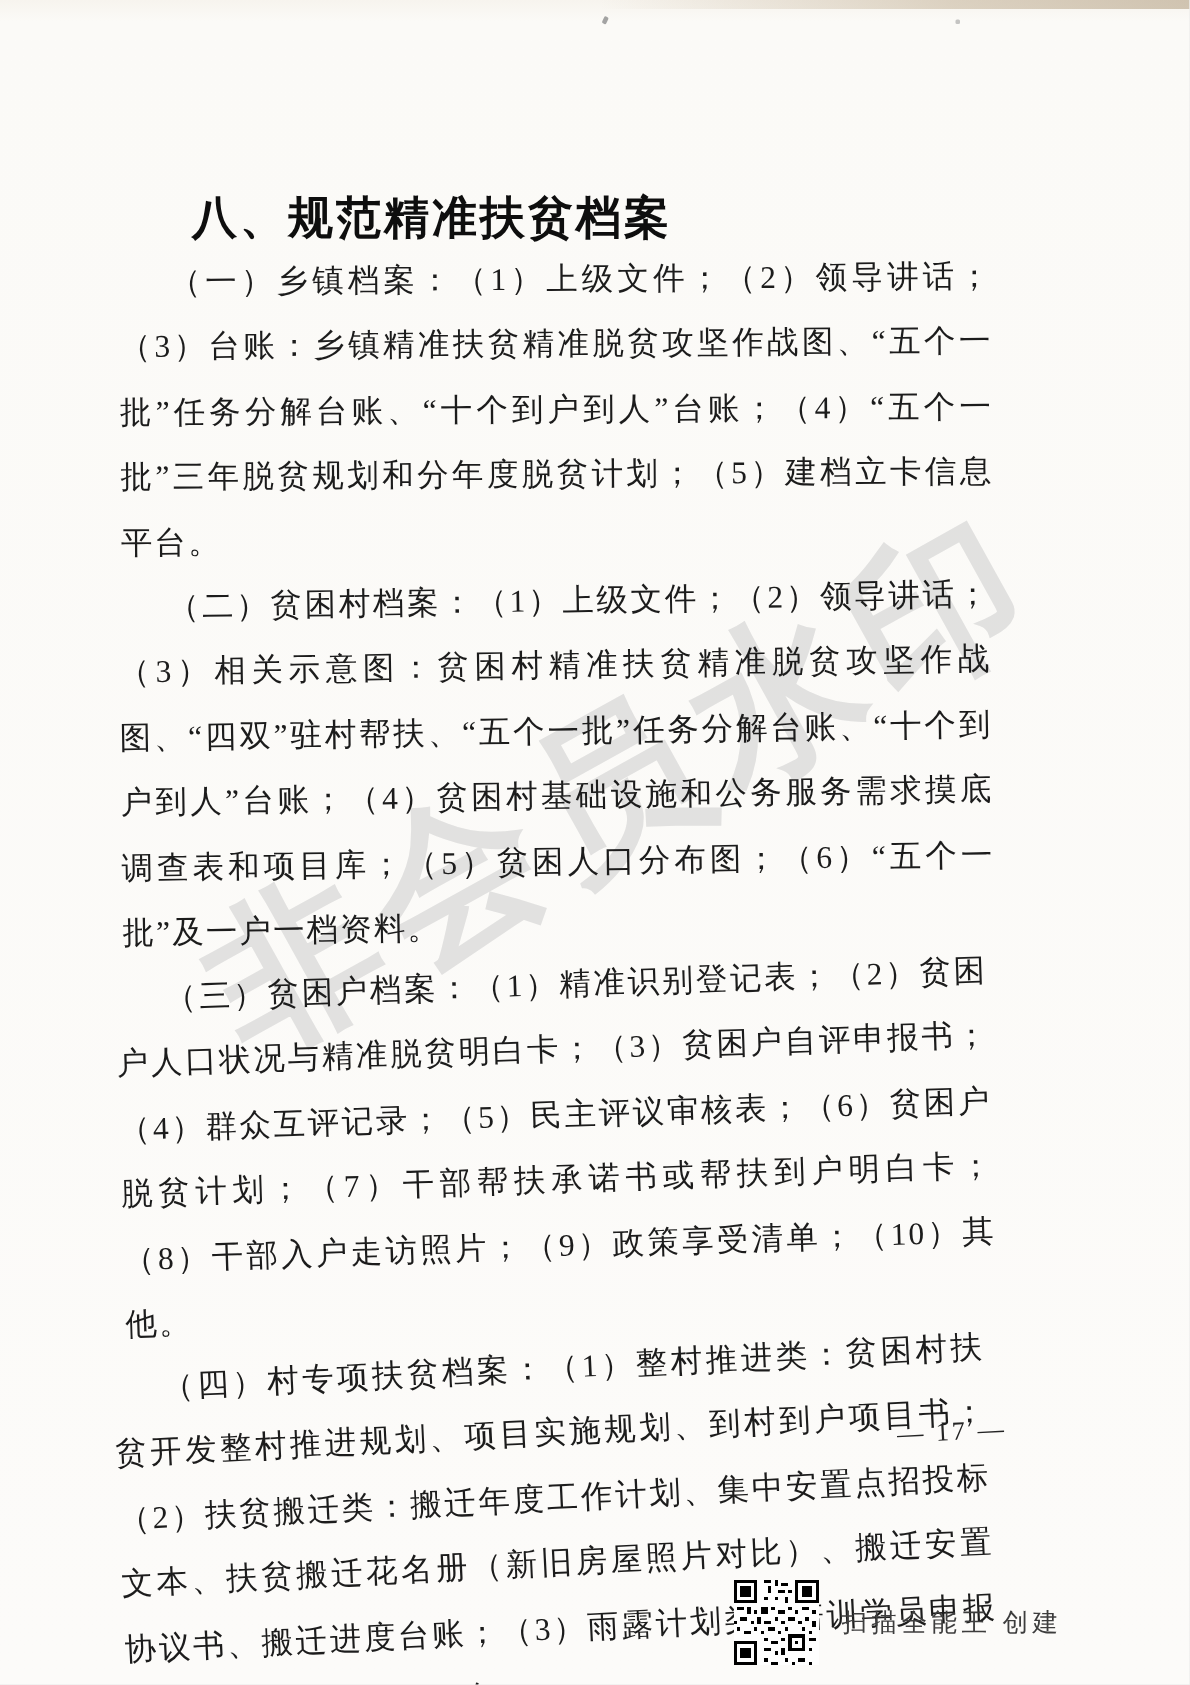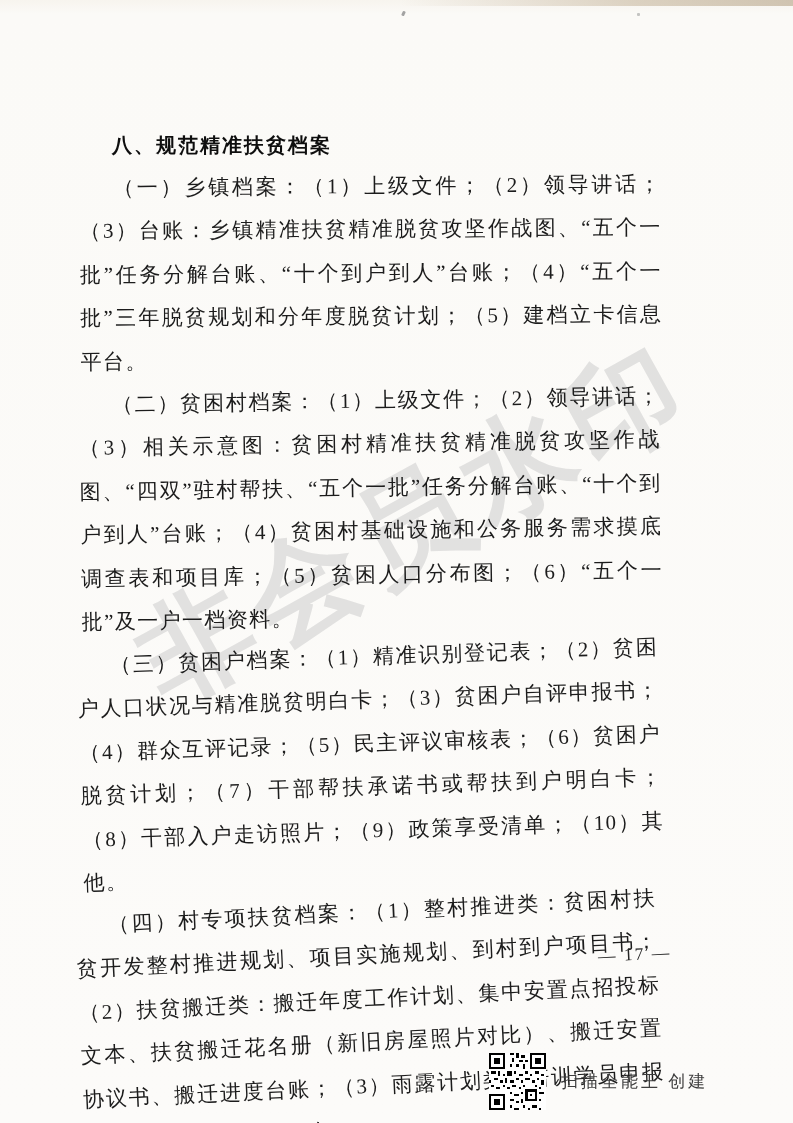--- a/index.html
+++ b/index.html
@@ -50,21 +50,21 @@
     color: #1c1c1c;
     font-size: 21px;
     line-height: 43.4px;
     letter-spacing: 1.4px;
     text-align: justify;
   }
 
   .heading {
     margin: 0;
     text-indent: 1.6em;
-    font-size: 20px;
+    font-size: 30px;
     font-weight: 700;
     color: #0e0e0e;
     letter-spacing: 2px;
   }
 
   .para { margin: 0; text-indent: 1.6em; }
   .para-1 { transform: rotate(-0.4deg); transform-origin: 0 50%; }
   .para-2 { transform: rotate(-0.9deg); transform-origin: 0 50%; }
   .para-3 { transform: rotate(-1.9deg); transform-origin: 0 50%; }
   .para-4 { transform: rotate(-2.8deg); transform-origin: 0 50%; }

